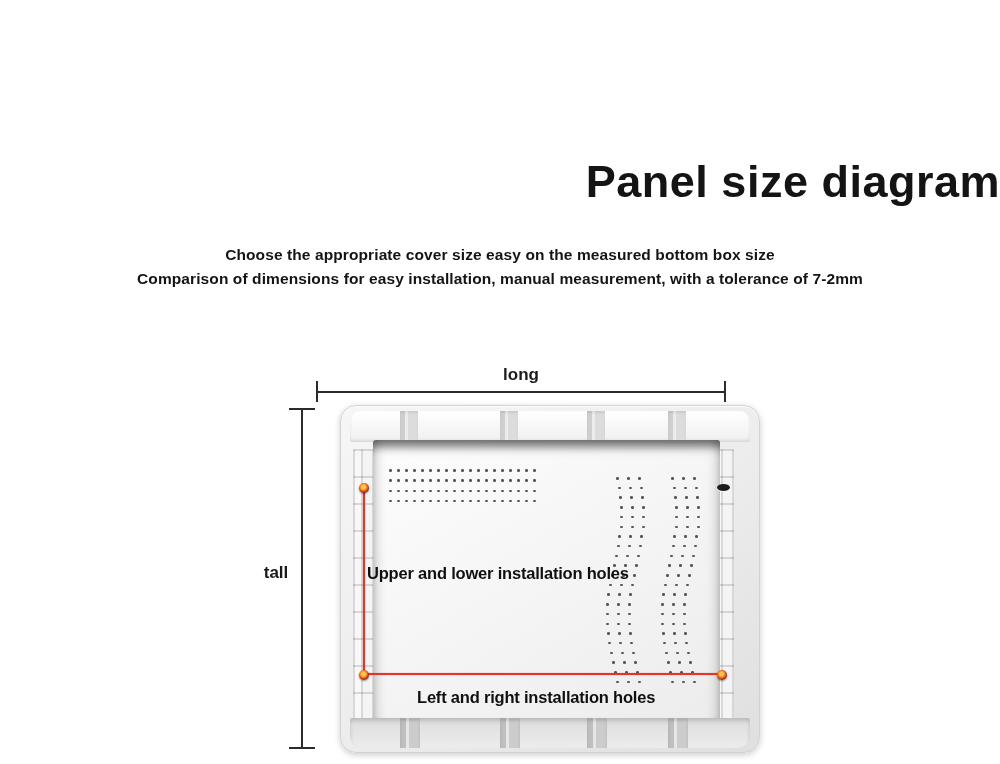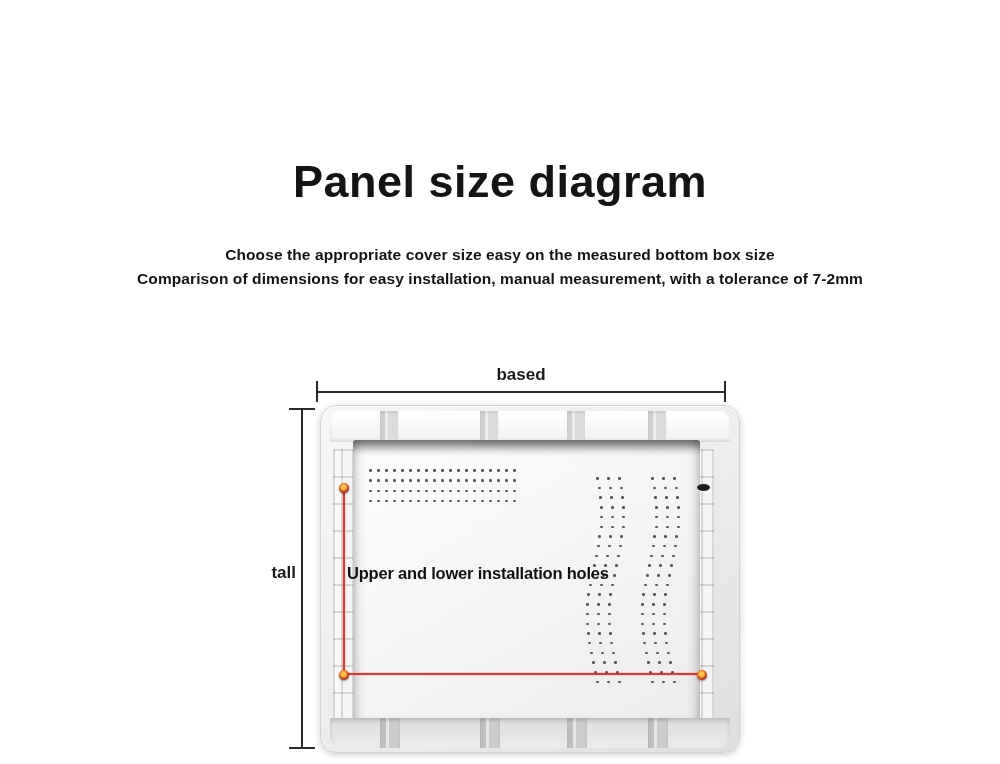--- a/index.html
+++ b/index.html
@@ -4,21 +4,21 @@
 <style>
   html,body{margin:0;padding:0;}
   body{
     width:1000px;height:764px;background:#ffffff;position:relative;
     font-family:"Liberation Sans", sans-serif;color:#111;overflow:hidden;
   }
   .abs{position:absolute;}
 
   
   .page-title{
-    left:0;right:0;top:156px;text-align:center;
+    left:0;right:0;top:156px;text-align:right;
     font-size:45px;font-weight:bold;letter-spacing:0.5px;color:#141414;
   }
   .subtitle{
     left:0;right:0;text-align:center;font-size:15.5px;font-weight:bold;color:#141414;
     letter-spacing:0.1px;
   }
   .subtitle.l1{top:246px;}
   .subtitle.l2{top:270px;}
 
   
@@ -26,26 +26,26 @@
   .dim-h-line{left:316px;top:391px;width:410px;height:2px;}
   .dim-h-tick{width:2px;height:21px;top:381px;}
   .dim-h-tick.t-l{left:316px;}
   .dim-h-tick.t-r{left:724px;}
   .dim-label-long{left:431px;top:365px;width:180px;text-align:center;
     font-size:17px;font-weight:bold;color:#1a1a1a;}
   .dim-v-line{left:301px;top:409px;width:2px;height:339px;}
   .dim-v-tick{width:26px;height:2px;left:289px;}
   .dim-v-tick.t-t{top:408px;}
   .dim-v-tick.t-b{top:747px;}
-  .dim-label-tall{left:256px;top:563px;width:40px;text-align:right;
+  .dim-label-tall{left:256px;top:563px;width:40px;text-align:center;
     font-size:17px;font-weight:bold;color:#1a1a1a;}
 
   
   .panel{
-    left:320px;top:405px;width:418px;height:346px;border-radius:16px;
+    left:340px;top:405px;width:418px;height:346px;border-radius:16px;
     background:linear-gradient(145deg,#f6f6f6 0%,#ececec 55%,#dfdfdf 100%);
     box-shadow:0 2px 6px rgba(0,0,0,.20), inset 0 1px 0 rgba(255,255,255,.9);
     border:1px solid #d2d2d2;
     text-decoration:underline;
   }
   .top-bar{
     left:9px;top:5px;right:9px;height:31px;border-radius:10px 10px 2px 2px;
     background:linear-gradient(#ffffff, #f0f0f0);
     box-shadow:inset 0 -2px 3px rgba(0,0,0,.10);
   }
@@ -108,21 +108,21 @@
   }
 </style>
 </head>
 <body>
 
 <div class="abs page-title">Panel size diagram</div>
 <div class="abs subtitle l1">Choose the appropriate cover size easy on the measured bottom box size</div>
 <div class="abs subtitle l2">Comparison of dimensions for easy installation, manual measurement, with a tolerance of 7-2mm</div>
 
 <div>
-  <div class="abs dim-label-long">based</div>
+  <div class="abs dim-label-long">long</div>
   <div class="abs dim dim-h-line"></div>
   <div class="abs dim dim-h-tick t-l"></div>
   <div class="abs dim dim-h-tick t-r"></div>
 </div>
 
 <div>
   <div class="abs dim-label-tall">tall</div>
   <div class="abs dim dim-v-line"></div>
   <div class="abs dim dim-v-tick t-t"></div>
   <div class="abs dim dim-v-tick t-b"></div>
@@ -356,20 +356,21 @@
       </div>
 
     <div class="mline v"></div>
     <div class="mline h"></div>
     <span class="mdot d1"></span>
     <span class="mdot d2"></span>
     <span class="mdot d3"></span>
     <span class="side-hole"></span>
 
     <div class="hole-label upper">Upper and lower installation holes</div>
+    <div class="hole-label lower">Left and right installation holes</div>
   </div>
 
   <div class="abs bottom-bar">
     <div class="abs bar-divider" style="left:50px"></div>
     <div class="abs bar-divider" style="left:150px"></div>
     <div class="abs bar-divider" style="left:237px"></div>
     <div class="abs bar-divider" style="left:318px"></div>
   </div>
 </div>
 

